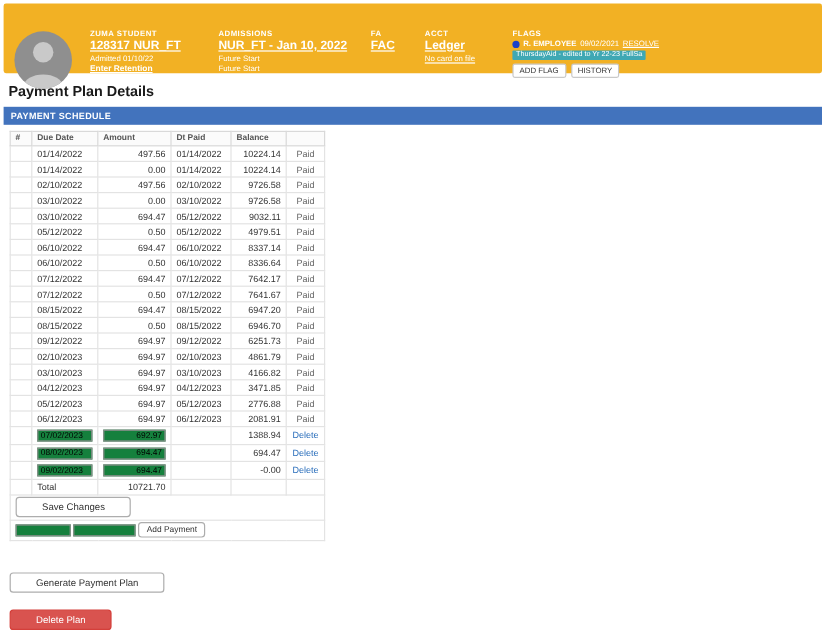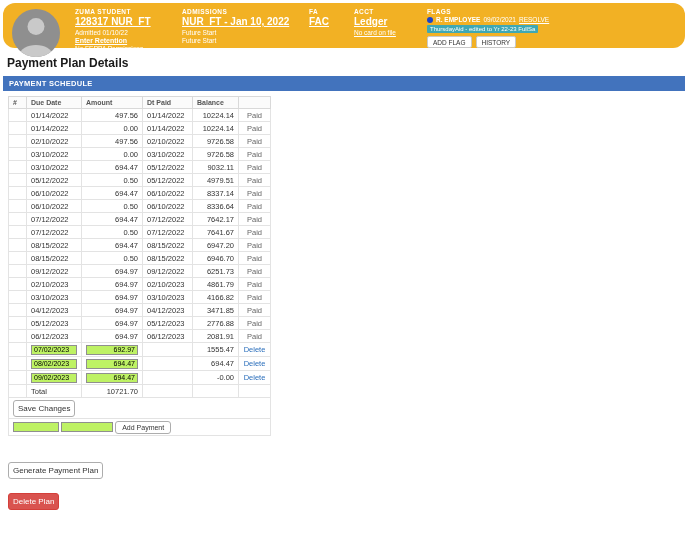--- a/index.html
+++ b/index.html
@@ -6,22 +6,22 @@
   html,body { margin:0; padding:0; }
   body {
     width:688px; height:537px;
     font-family:"Liberation Sans","DejaVu Sans",sans-serif;
     background:#ffffff; color:#222; overflow:hidden;
   }
   a { cursor:pointer; }
 
   
   .banner {
-    margin:3px; background:#F2B124; border-radius:12px;
-    padding:5px 9px; display:flex; gap:15px; height:45px;
+    margin:3px; background:#F2B124; border-radius:2px;
+    padding:22px 9px; display:flex; gap:15px; height:58px;
   }
   .avatar { width:48px; height:48px; border-radius:50%; background:#8f8f8f;
     position:relative; overflow:hidden; flex:none; margin-top:1px; }
   .avatar .head { position:absolute; top:9px; left:50%; transform:translateX(-50%);
     width:17px; height:17px; border-radius:50%; background:#c9c9c9; }
   .avatar .shoulders { position:absolute; bottom:-7px; left:50%; transform:translateX(-50%);
     width:32px; height:19px; border-radius:50% 50% 0 0; background:#c9c9c9; }
   .bcol { display:flex; flex-direction:column; gap:1px; color:#fff; }
   .blabel { font-size:6.5px; font-weight:bold; letter-spacing:.4px; color:#fff; }
   .big-link { font-size:10px; color:#fff; text-decoration:underline; font-weight:bold; line-height:1.2; }
@@ -52,28 +52,28 @@
     font-size:7px; background:#fbfbfb; }
   .sched td { border:1px solid #e3e3e3; padding:1.5px 4px; }
   .c-num { width:18px; }
   .c-due { width:52px; }
   .c-amt { width:42px; text-align:right; }
   .c-dt  { width:50px; }
   .c-bal { width:46px; text-align:right; }
   .c-st  { width:32px; text-align:center; color:#666; }
   .c-st a { color:#2a6ebb; text-decoration:none; }
   .cell-input { font-size:7px; border:1px solid #8f8f8f; padding:0 2px; height:10px;
-    font-family:inherit; background:#bef264; }
+    font-family:inherit; background:#15803d; }
   .in-date { width:46px; }
   .in-amt { width:52px; text-align:right; }
   .total-row td { color:#333; }
   .pad-cell { padding:4px 4px 4px 20px; }
 
   .btn { background:#fff; border:1px solid #adadad; border-radius:3px; font-size:8px;
-    padding:3px 4px; color:#333; font-family:inherit; cursor:pointer; }
+    padding:3px 21px; color:#333; font-family:inherit; cursor:pointer; }
   .btn-sm { font-size:7px; padding:2px 6px; }
   .btn-danger { background:#d9534f; border:1px solid #d43f3a; color:#fff; }
 
   .gen-btn { display:block; margin:26px 0 0 8px; }
   .del-btn { display:block; margin:14px 0 0 8px; }
 </style>
 </head>
 <body>
 
 <header class="banner">
@@ -282,21 +282,21 @@
         <td class="c-amt">694.97</td>
         <td class="c-dt">06/12/2023</td>
         <td class="c-bal">2081.91</td>
         <td class="c-st">Paid</td>
       </tr>
       <tr>
         <td class="c-num"></td>
         <td class="c-due"><input class="cell-input in-date" value="07/02/2023" style=""></td>
         <td class="c-amt"><input class="cell-input in-amt" value="692.97" style=""></td>
         <td class="c-dt"></td>
-        <td class="c-bal">1555.47</td>
+        <td class="c-bal">1388.94</td>
         <td class="c-st"><a>Delete</a></td>
       </tr>
       <tr>
         <td class="c-num"></td>
         <td class="c-due"><input class="cell-input in-date" value="08/02/2023" style=""></td>
         <td class="c-amt"><input class="cell-input in-amt" value="694.47" style=""></td>
         <td class="c-dt"></td>
         <td class="c-bal">694.47</td>
         <td class="c-st"><a>Delete</a></td>
       </tr>

